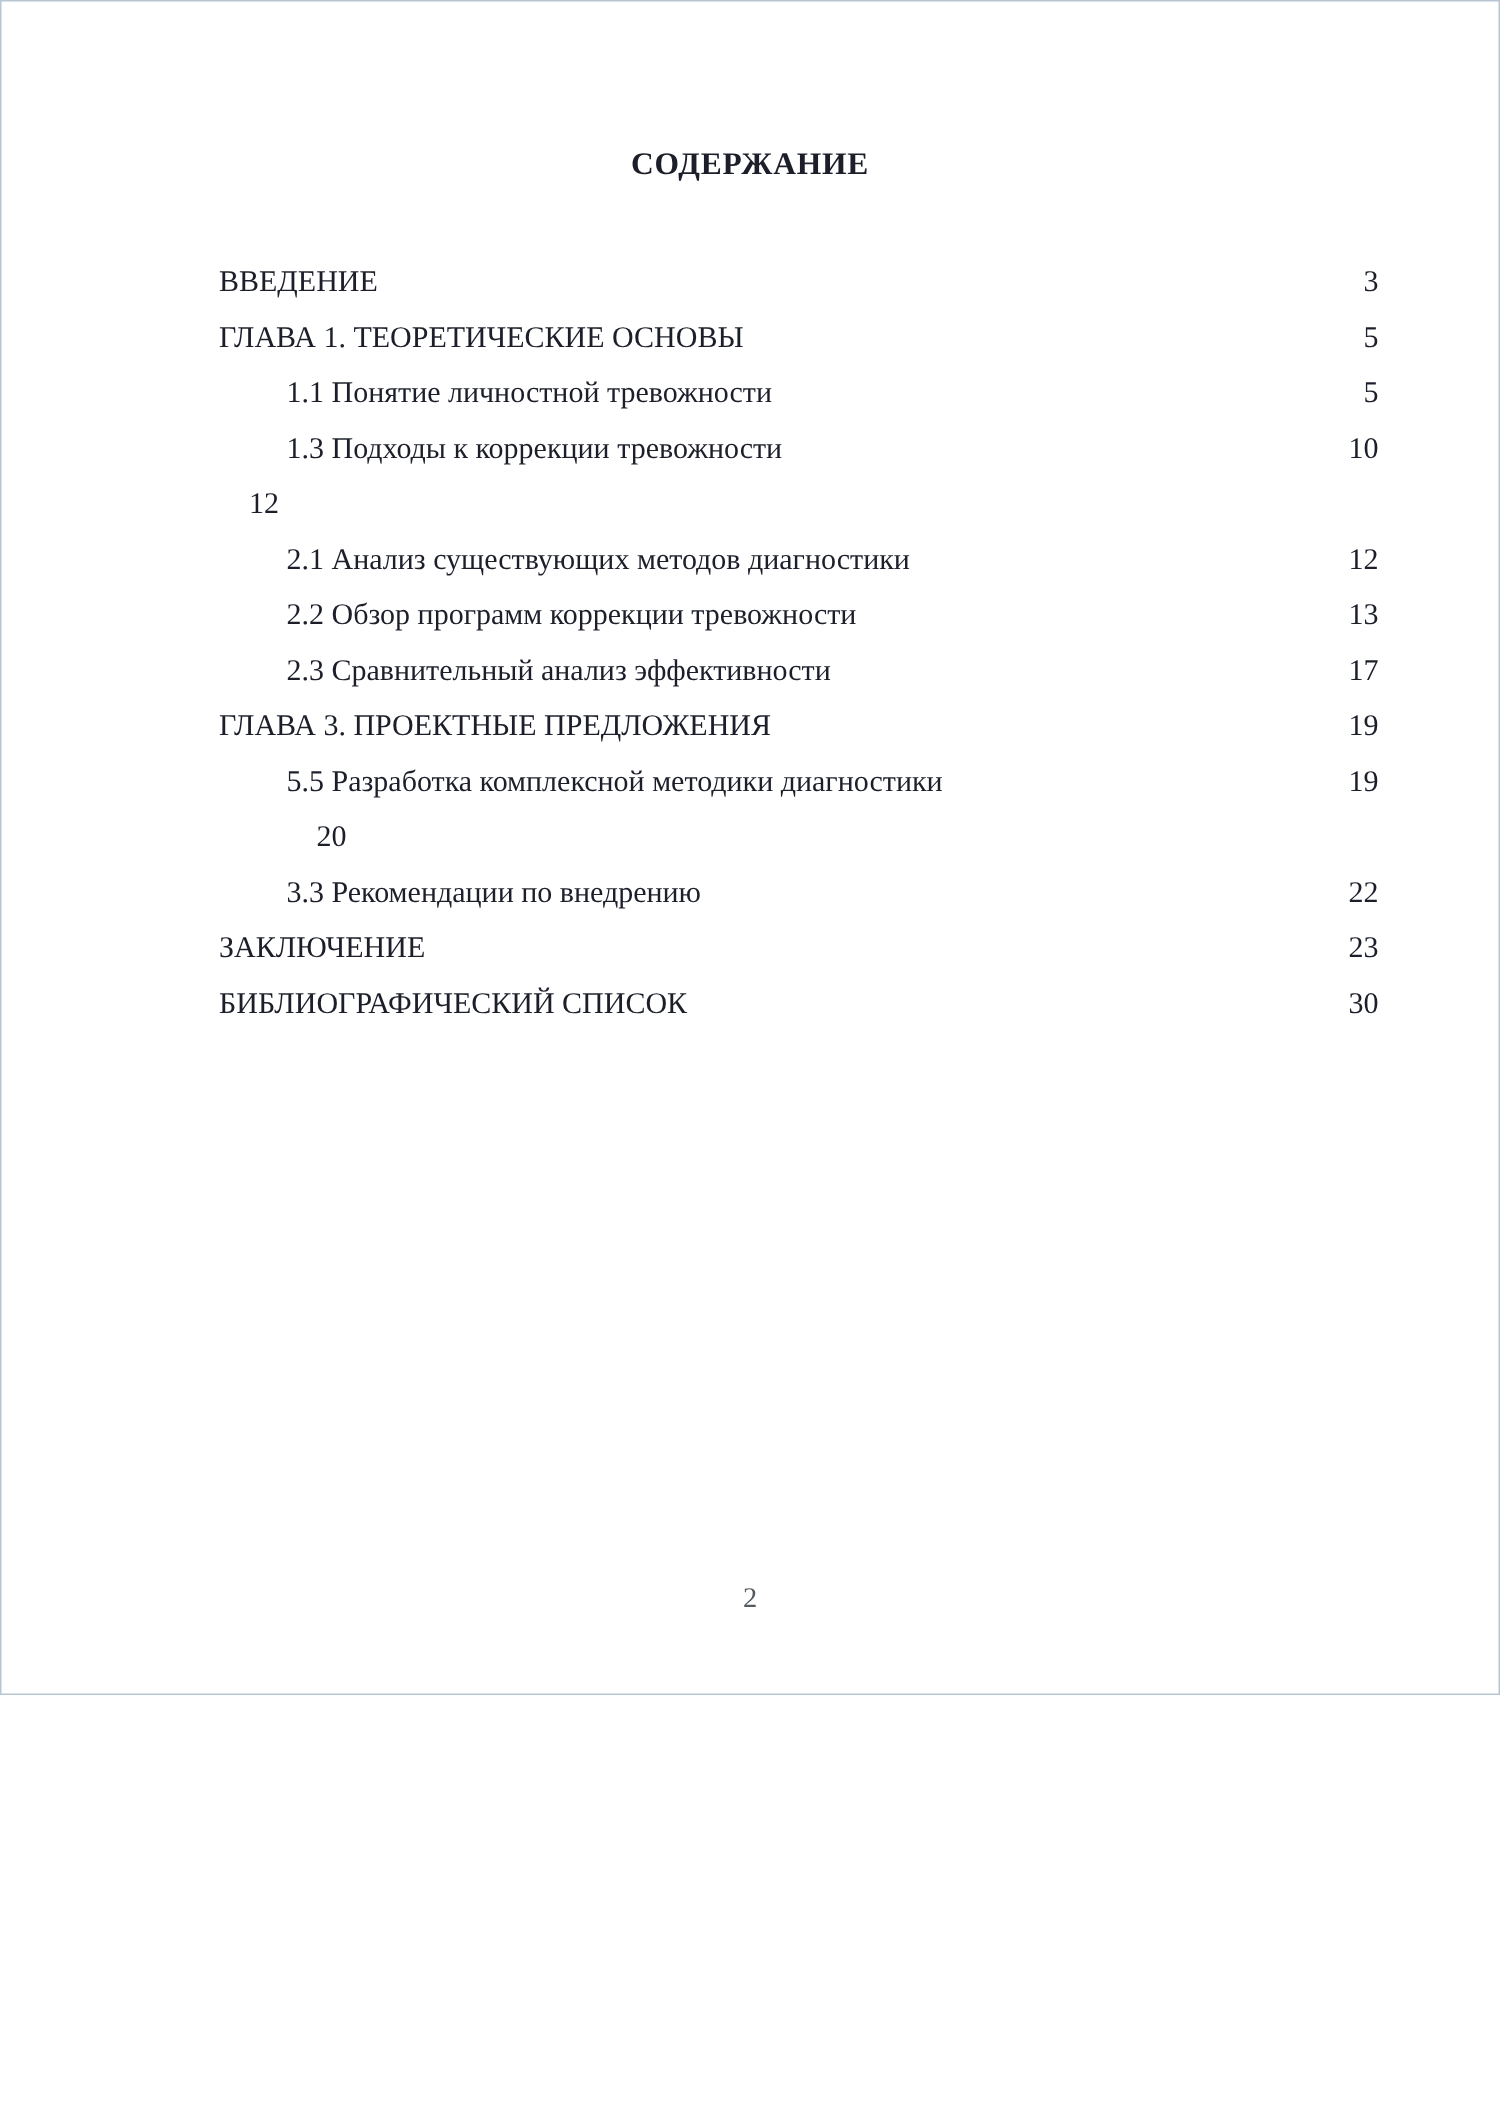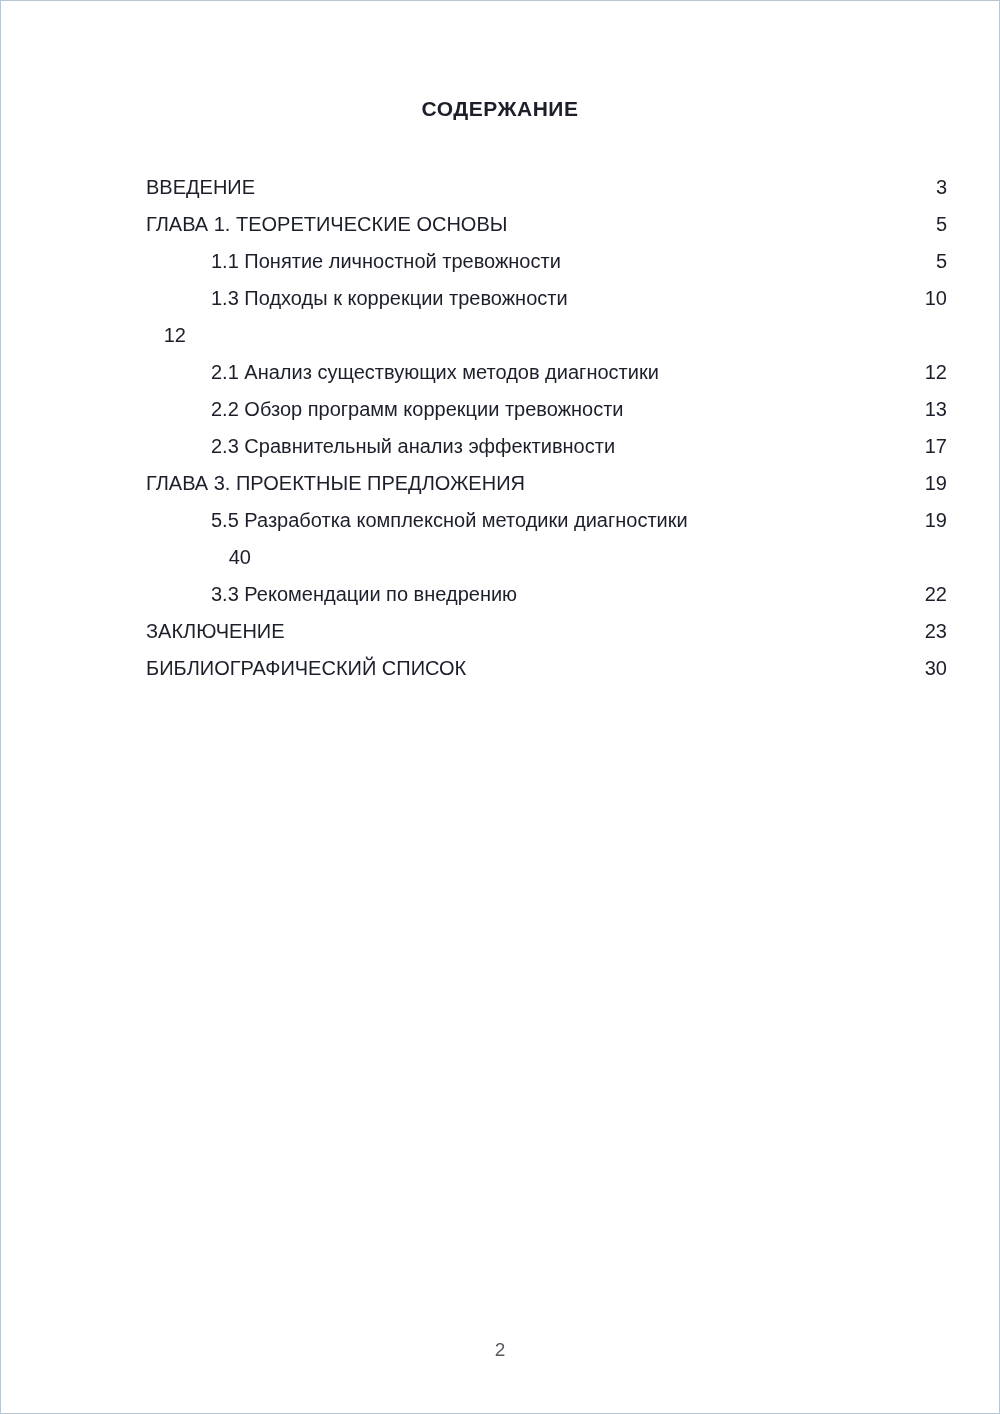--- a/index.html
+++ b/index.html
@@ -3,51 +3,50 @@
 <meta charset="utf-8">
 <style>
   html, body {
     margin: 0;
     padding: 0;
     background: #ffffff;
   }
   .page {
     position: relative;
     width: 1000px;
-    height: 1414px;
+    height: 1130px;
     box-sizing: border-box;
     background: #ffffff;
     border: 1px solid #b7c6d3;
-    font-family: Liberation Sans, sans-serif;
+    font-family: Liberation Serif, serif;
     color: #1c1f2a;
     overflow: hidden;
   }
   .doc-title {
     margin-top: 96px;
     text-align: center;
     font-size: 21px;
     font-weight: bold;
     letter-spacing: 0.5px;
   }
   .toc {
     margin-top: 48px;
   }
   .toc-row {
     display: flex;
     align-items: center;
     box-sizing: border-box;
     height: 37px;
     padding-left: 145px;
-    padding-right: 52px;
+    padding-right: 80px;
     font-size: 20px;
     line-height: 37px;
   }
   .toc-row.lvl1 {
     padding-left: 190px;
-    margin-left: 20px;
   }
   .toc-label {
     flex: 1 1 auto;
     white-space: nowrap;
     overflow: hidden;
   }
   .toc-page {
     flex: 0 0 auto;
     min-width: 40px;
     text-align: right;
@@ -115,21 +114,21 @@
       <span class="toc-label">ГЛАВА 3. ПРОЕКТНЫЕ ПРЕДЛОЖЕНИЯ</span>
       <span class="toc-page">19</span>
     </div>
 
     <div class="toc-row lvl1">
       <span class="toc-label">5.5 Разработка комплексной методики диагностики</span>
       <span class="toc-page">19</span>
     </div>
 
     <div class="toc-row lvl1">
-      <span class="toc-page">40</span>
+      <span class="toc-page">20</span>
     </div>
 
     <div class="toc-row lvl1">
       <span class="toc-label">3.3 Рекомендации по внедрению</span>
       <span class="toc-page">22</span>
     </div>
 
     <div class="toc-row lvl0">
       <span class="toc-label">ЗАКЛЮЧЕНИЕ</span>
       <span class="toc-page">23</span>

